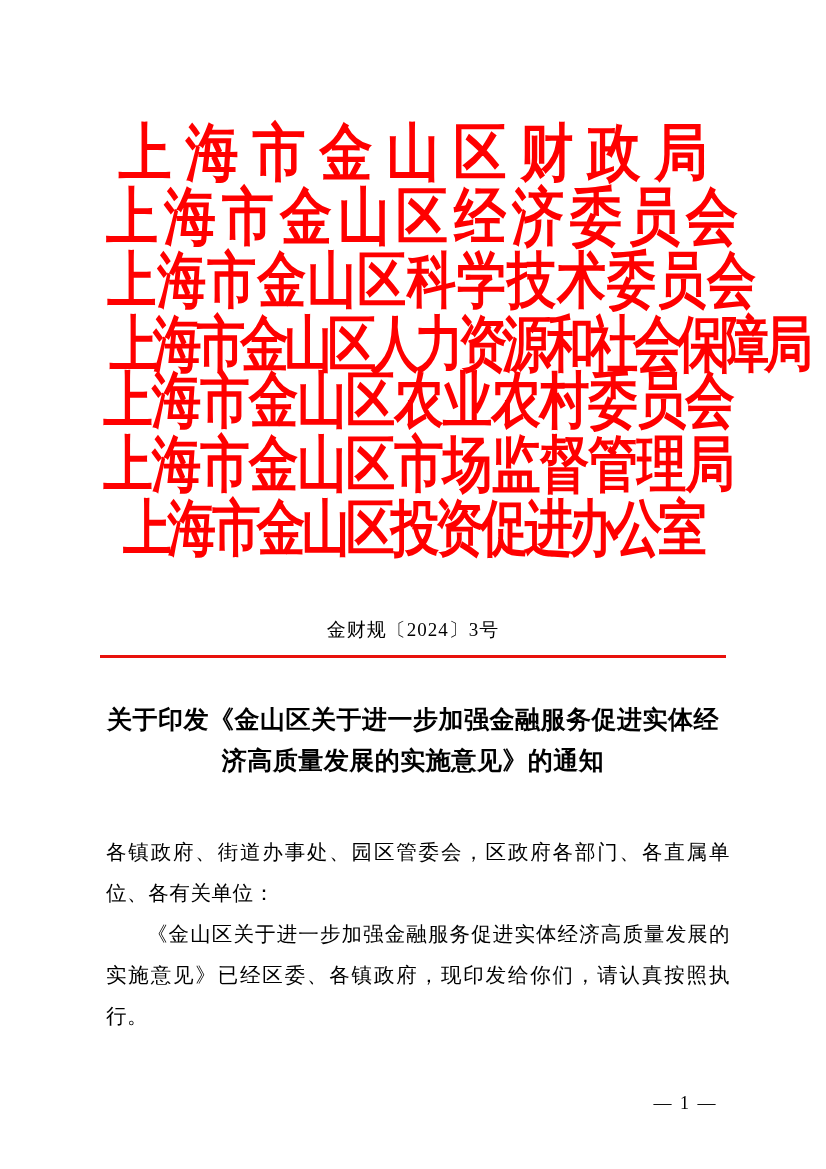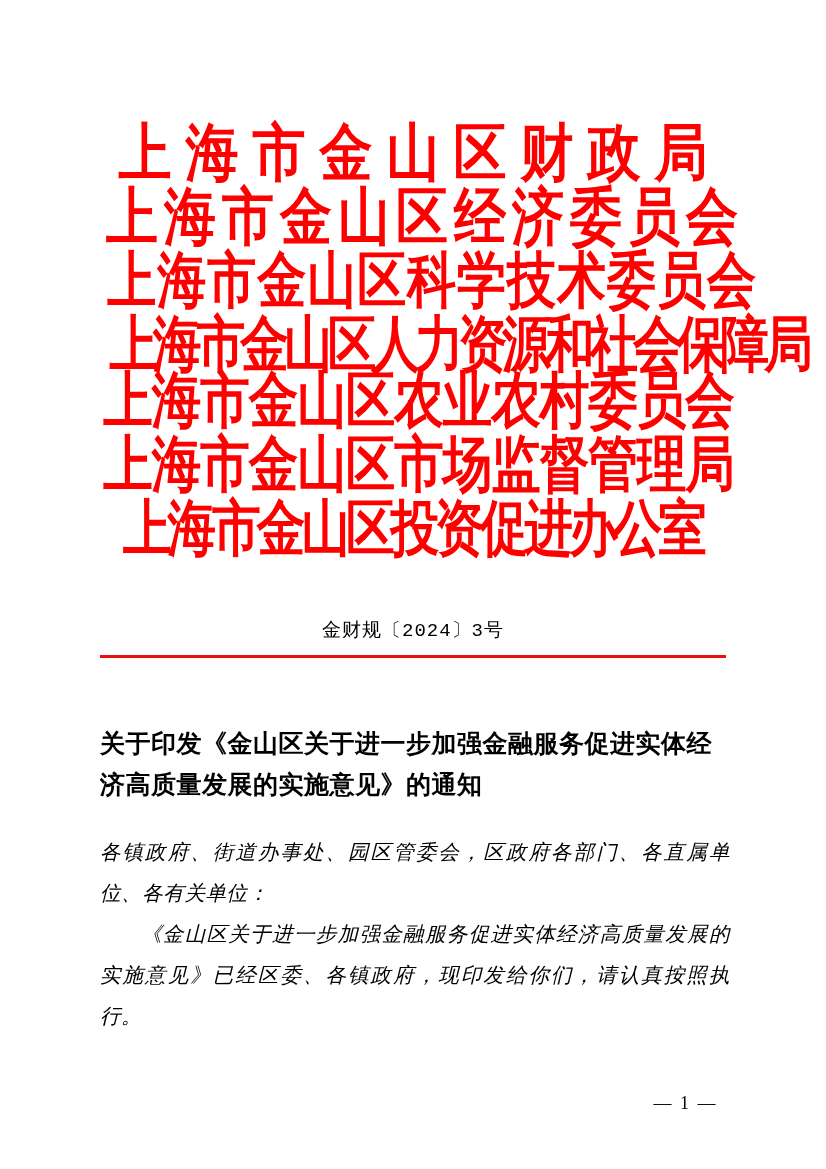--- a/index.html
+++ b/index.html
@@ -103,63 +103,62 @@
   }
 
   
   .doc-number {
     position: absolute;
     top: 617px;
     left: 0;
     right: 0;
     text-align: center;
     font-size: 19px;
-    font-family: Liberation Mono, monospace;
+    font-family: Liberation Serif, serif;
     letter-spacing: 1px;
     color: #000;
   }
 
   
   .red-rule {
     position: absolute;
     top: 655px;
     left: 100px;
     width: 626px;
     height: 2.5px;
     background: #E8110C;
   }
 
   
   .doc-title {
     position: absolute;
-    top: 724px;
+    top: 700px;
     left: 100px;
     width: 626px;
-    text-align: left;
+    text-align: center;
     font-size: 25px;
     font-weight: bold;
     line-height: 1.62;
     letter-spacing: 0.5px;
   }
 
   
   .body-text {
     position: absolute;
     top: 832px;
     left: 100px;
     width: 630px;
   }
   .para {
     font-size: 20.5px;
     line-height: 2.0;
     text-align: justify;
     text-justify: inter-ideograph;
     letter-spacing: 0.6px;
-    margin: 0 0 0 0;
-    font-style: italic;
+    margin: 0 0 0 6px;
   }
   .para.indent {
     text-indent: 2em;
   }
 
   
   .page-number {
     position: absolute;
     bottom: 55px;
     left: 0;

